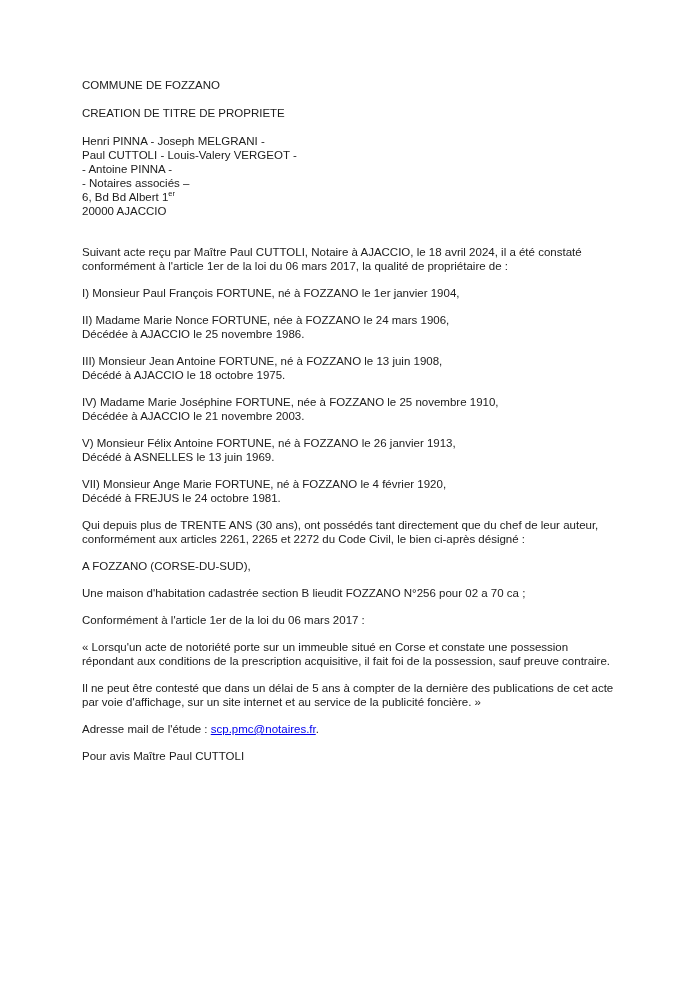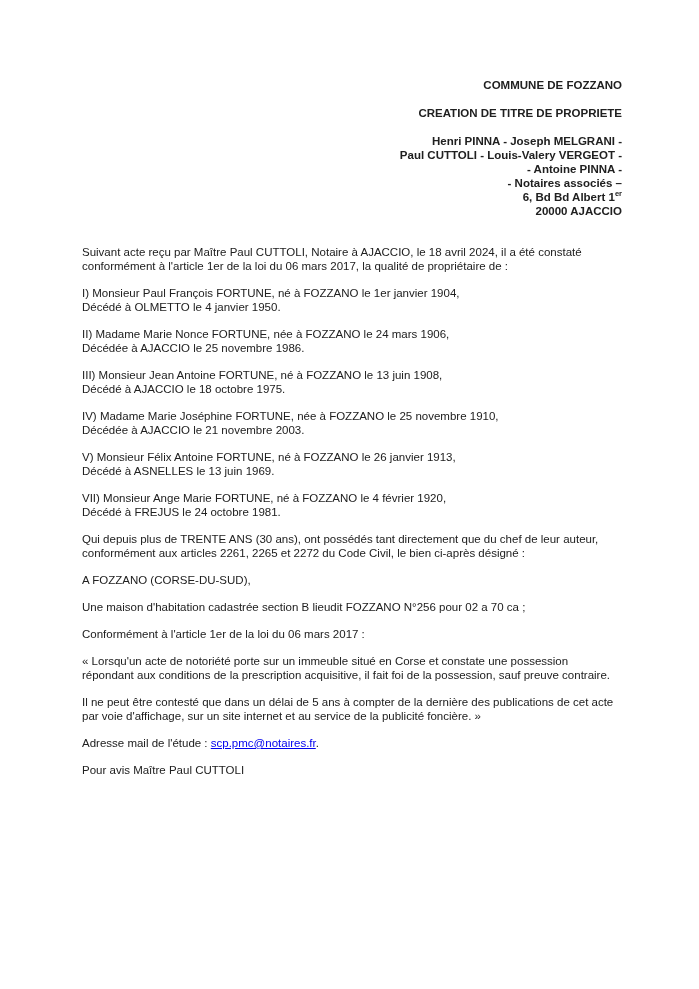--- a/index.html
+++ b/index.html
@@ -10,22 +10,22 @@
     height: 989px;
     background: #ffffff;
     font-family: "Liberation Sans", "DejaVu Sans", sans-serif;
     font-size: 11.5px;
     line-height: 14px;
     color: #202020;
     padding: 78px 77px 40px 82px;
     overflow: hidden;
   }
   .doc-header {
-    text-align: right;
-    font-weight: bold;
+    text-align: left;
+    font-weight: normal;
     margin-bottom: 27px;
   }
   .doc-header .hline { min-height: 14px; }
   .doc-header .spacer { height: 14px; }
   .doc-header sup {
     font-size: 7.5px;
     vertical-align: super;
     line-height: 0;
     margin-top: 11px;
   }
@@ -52,21 +52,20 @@
     <div class="hline">- Antoine PINNA -</div>
     <div class="hline">- Notaires associés –</div>
     <div class="hline"><span>6, Bd Bd Albert 1</span><sup>er</sup></div>
     <div class="hline">20000 AJACCIO</div>
   </div>
 
   <div class="para">Suivant acte reçu par Maître Paul CUTTOLI, Notaire à AJACCIO, le 18 avril 2024, il a été constaté conformément à l'article 1er de la loi du 06 mars 2017, la qualité de propriétaire de :</div>
 
   <div class="para">
     <div class="pline">I) Monsieur Paul François FORTUNE, né à FOZZANO le 1er janvier 1904,</div>
-    <div class="pline">Décédé à OLMETTO le 4 janvier 1950.</div>
   </div>
 
   <div class="para">
     <div class="pline">II) Madame Marie Nonce FORTUNE, née à FOZZANO le 24 mars 1906,</div>
     <div class="pline">Décédée à AJACCIO le 25 novembre 1986.</div>
   </div>
 
   <div class="para">
     <div class="pline">III) Monsieur Jean Antoine FORTUNE, né à FOZZANO le 13 juin 1908,</div>
     <div class="pline">Décédé à AJACCIO le 18 octobre 1975.</div>

